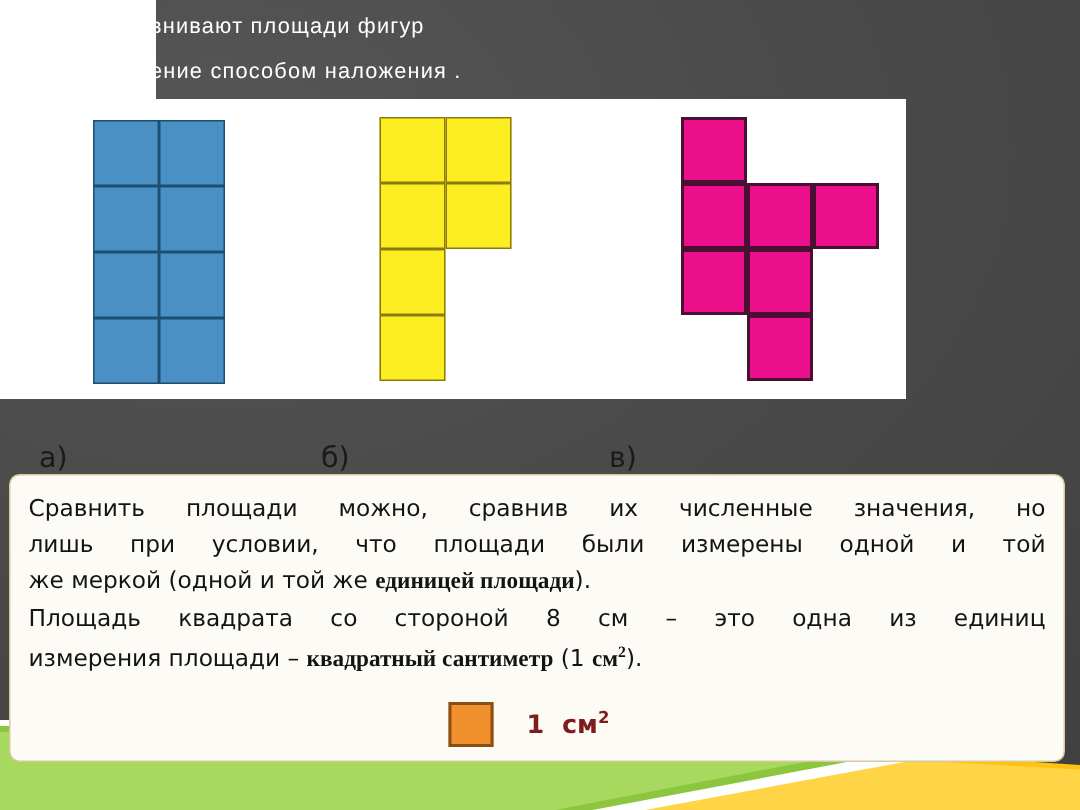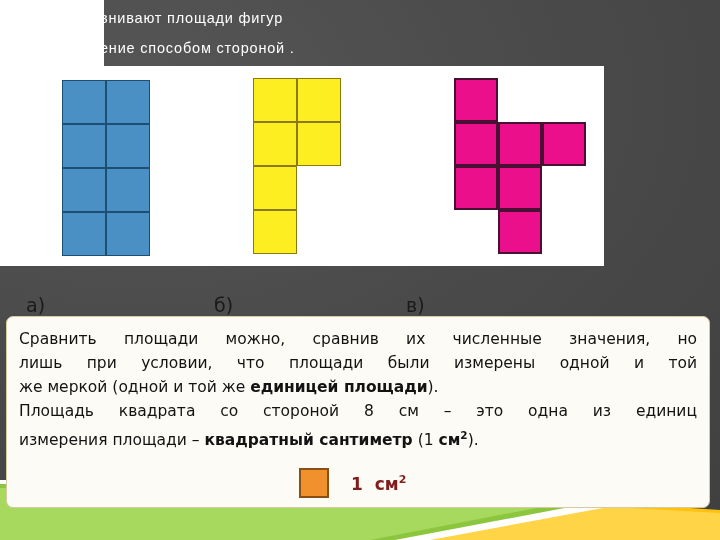--- a/index.html
+++ b/index.html
@@ -149,21 +149,21 @@
   .def-line {
     font-family: "DejaVu Sans", sans-serif;
     font-size: 15.5px;
     color: #131313;
     line-height: 24px;
     text-align: justify;
     text-align-last: justify;
     white-space: nowrap;
   }
   .def-line.last { text-align-last: left; }
-  .def-line b { font-weight: bold; }
+  .def-line b { font-weight: bold; font-family: Liberation Serif, serif; }
   .def-line sup { font-size: 10.5px; vertical-align: super; }
 
   .unit-row {
     display: flex;
     align-items: center;
     margin-top: 16px;
     margin-left: 280px;
   }
   .unit-square {
     width: 30px;
@@ -198,21 +198,21 @@
     </svg>
   </div>
 
   <div class="bullet-row r1">
     <span class="bullet-mark"></span>
     <span class="bullet-text">внивают площади фигур</span>
   </div>
 
   <div class="bullet-row r2">
     <span class="bullet-mark"></span>
-    <span class="bullet-text">ение способом стороной .</span>
+    <span class="bullet-text">ение способом наложения .</span>
   </div>
 
   <div class="overlay-box"></div>
 
   <div class="figures-panel">
 
     <div class="fig-label" style="left:26px; top:228px;">а)</div>
 
     <div class="fig-label" style="left:214px; top:228px;">б)</div>
 

